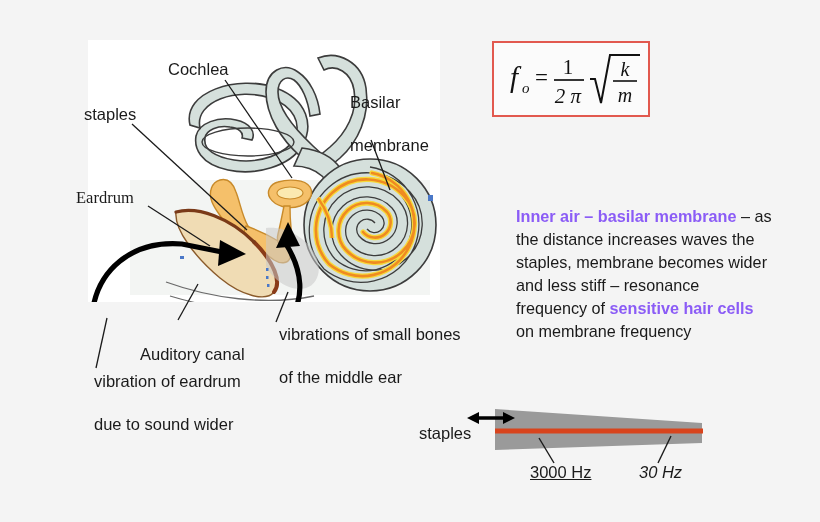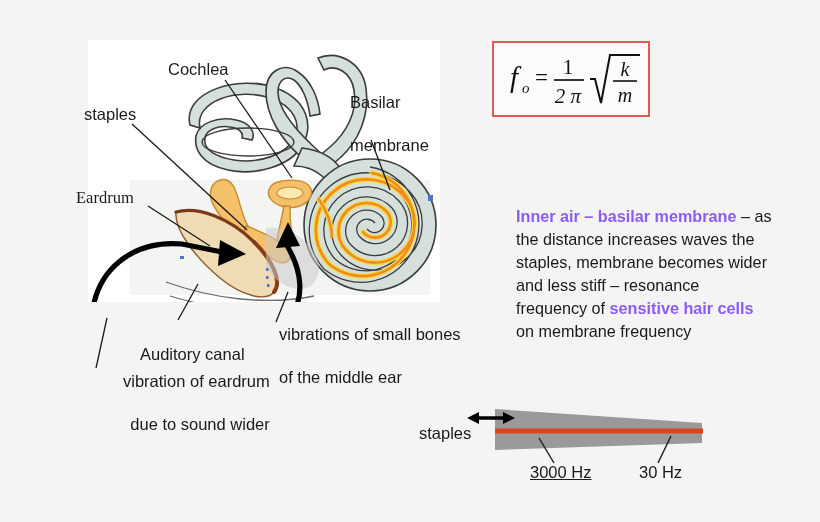--- a/index.html
+++ b/index.html
@@ -47,21 +47,21 @@
     color: #1a1a1a;
     white-space: nowrap;
     line-height: 1.18;
   }
   #label-cochlea   { left: 168px; top: 60px; }
   #label-staples   { left: 84px;  top: 105px; }
   #label-basilar   { left: 350px; top: 93px;  }
   #label-eardrum   { left: 76px;  top: 188px; font-family: Liberation Serif, serif; }
   #label-auditory  { left: 140px; top: 325px; margin-top: 20px; }
   #label-vibsmall  { left: 279px; top: 325px; }
-  #label-vibear    { left: 123px; top: 372px; text-align: right; }
+  #label-vibear    { left: 94px; top: 372px; }
   .ear-label .l2 { display: block; margin-top: 24px; }
   #label-vibsmall .l2 { text-align: left; }
 
   
   #formula-box {
     position: absolute;
     left: 492px;
     top: 41px;
     width: 158px;
     height: 76px;
@@ -98,21 +98,21 @@
   #wedge-svg { display: block; }
   .wedge-label {
     position: absolute;
     font-family: "Liberation Sans", sans-serif;
     font-size: 16.5px;
     color: #1a1a1a;
     white-space: nowrap;
   }
   #label-staples2 { left: 419px; top: 424px; }
   #label-hz-high  { left: 530px; top: 463px; text-decoration: underline; }
-  #label-hz-low   { left: 639px; top: 463px; }
+  #label-hz-low   { left: 639px; top: 463px; font-style: italic; }
 </style>
 </head>
 <body>
 
 <div id="stage">
 
   <div id="ear-panel"></div>
 
   <svg id="ear-svg" viewBox="0 0 400 290">
     <defs>

